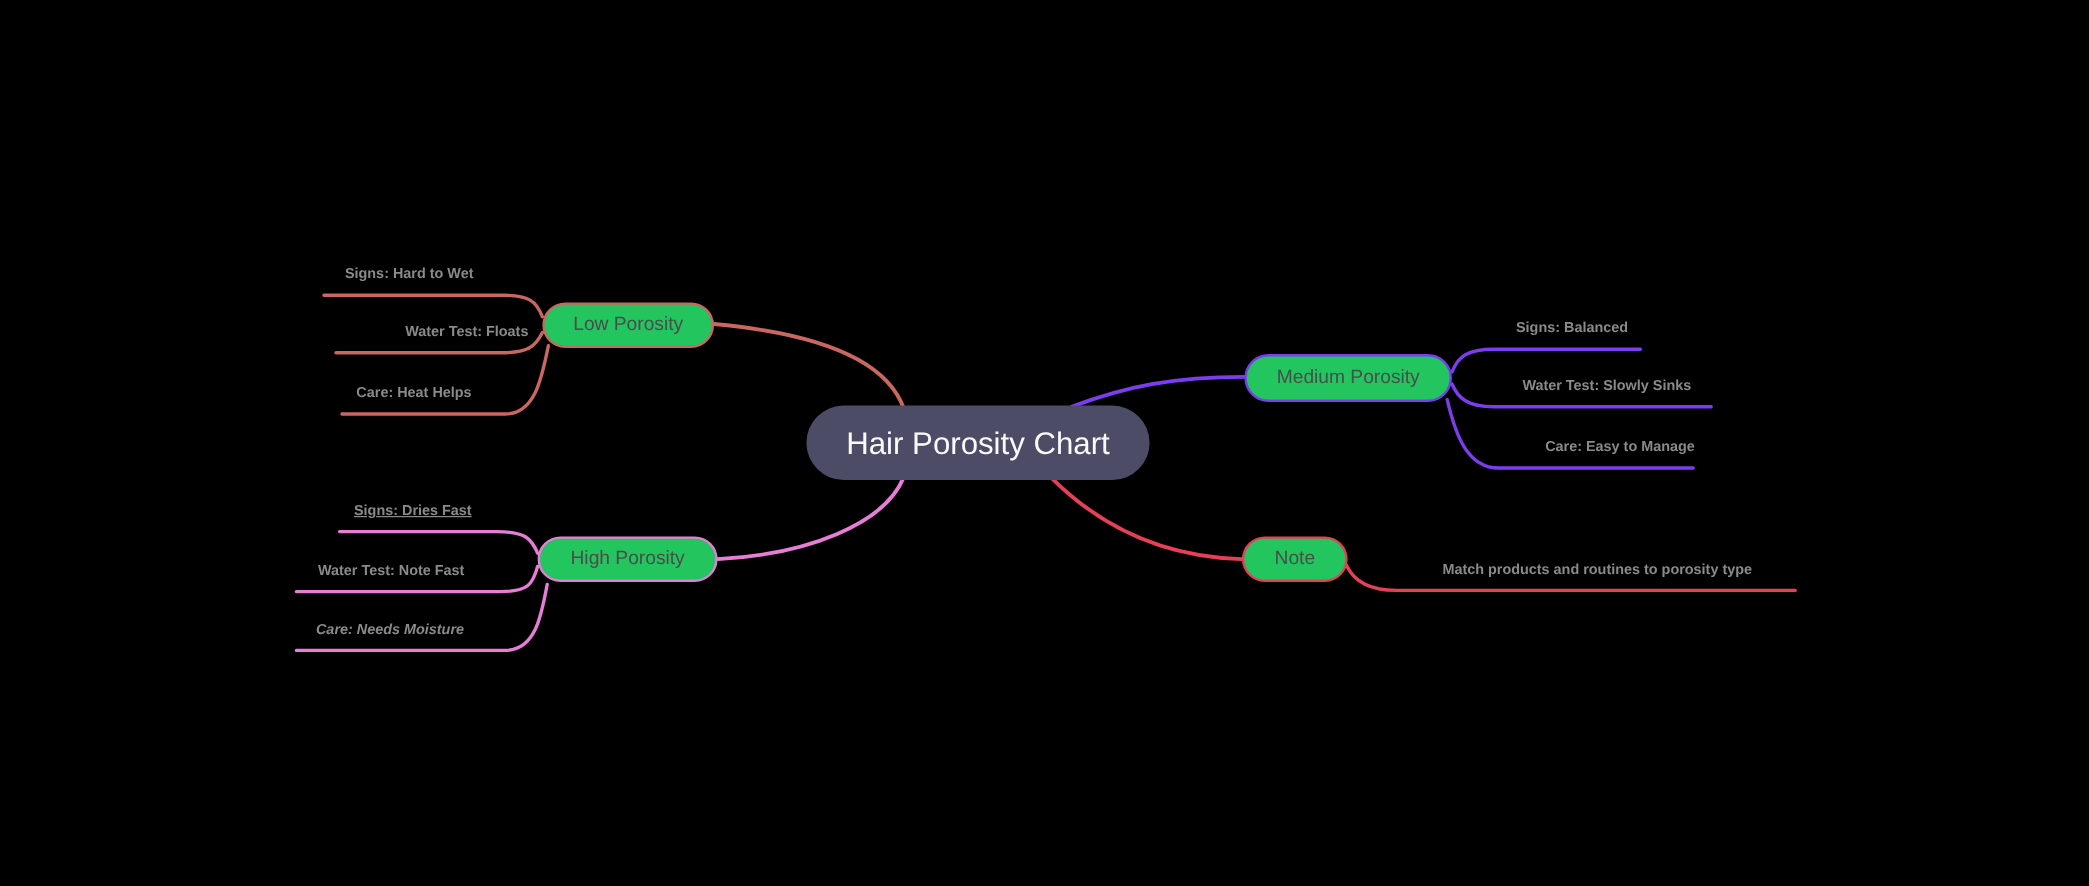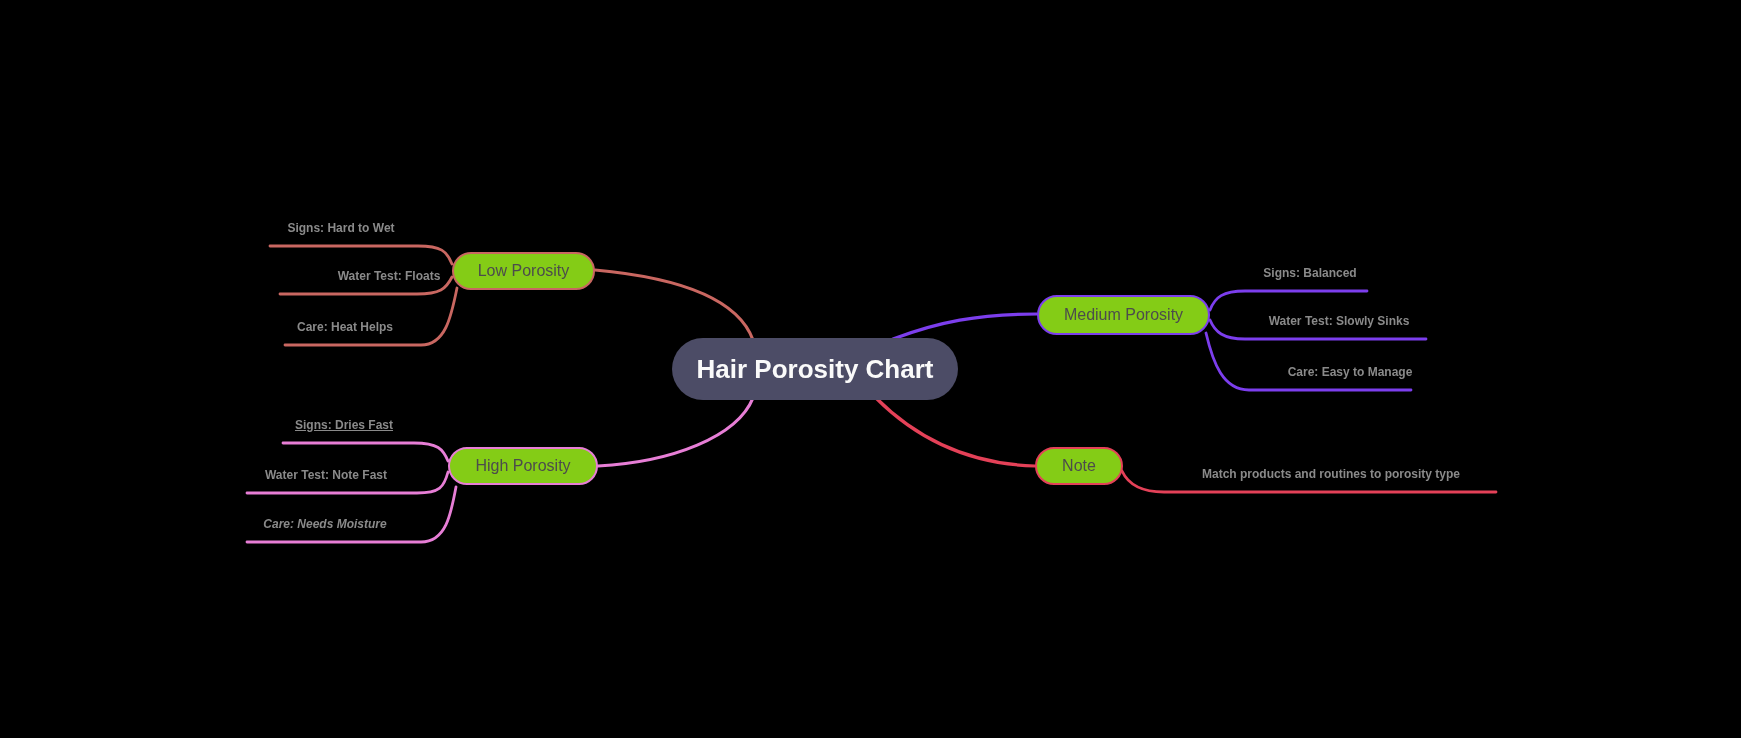--- a/index.html
+++ b/index.html
@@ -23,41 +23,41 @@
   }
   .connector-layer path {
     fill: none;
     stroke-linecap: round;
   }
   .edge { stroke-width: 3.2px; }
   .leafline { stroke-width: 2.8px; }
   .node {
     position: absolute;
     box-sizing: border-box;
-    background: #84cc16;
+    background: #22c55e;
     border: 2px solid #888;
     border-radius: 19px;
     display: flex;
     align-items: center;
     justify-content: center;
     font-size: 16px;
     font-weight: 500;
     color: #4c4c4c;
     white-space: nowrap;
   }
   .root-node {
     position: absolute;
     left: 672px; top: 338px;
     width: 286px; height: 62px;
     border-radius: 31px;
     display: flex;
     align-items: center;
     justify-content: center;
     font-size: 26px;
-    font-weight: 700;
+    font-weight: 400;
     color: #fafafa;
     white-space: nowrap;
   }
   .leaf-label {
     position: absolute;
     transform: translateX(-50%);
     height: 22px;
     line-height: 22px;
     font-size: 12px;
     font-weight: 700;

